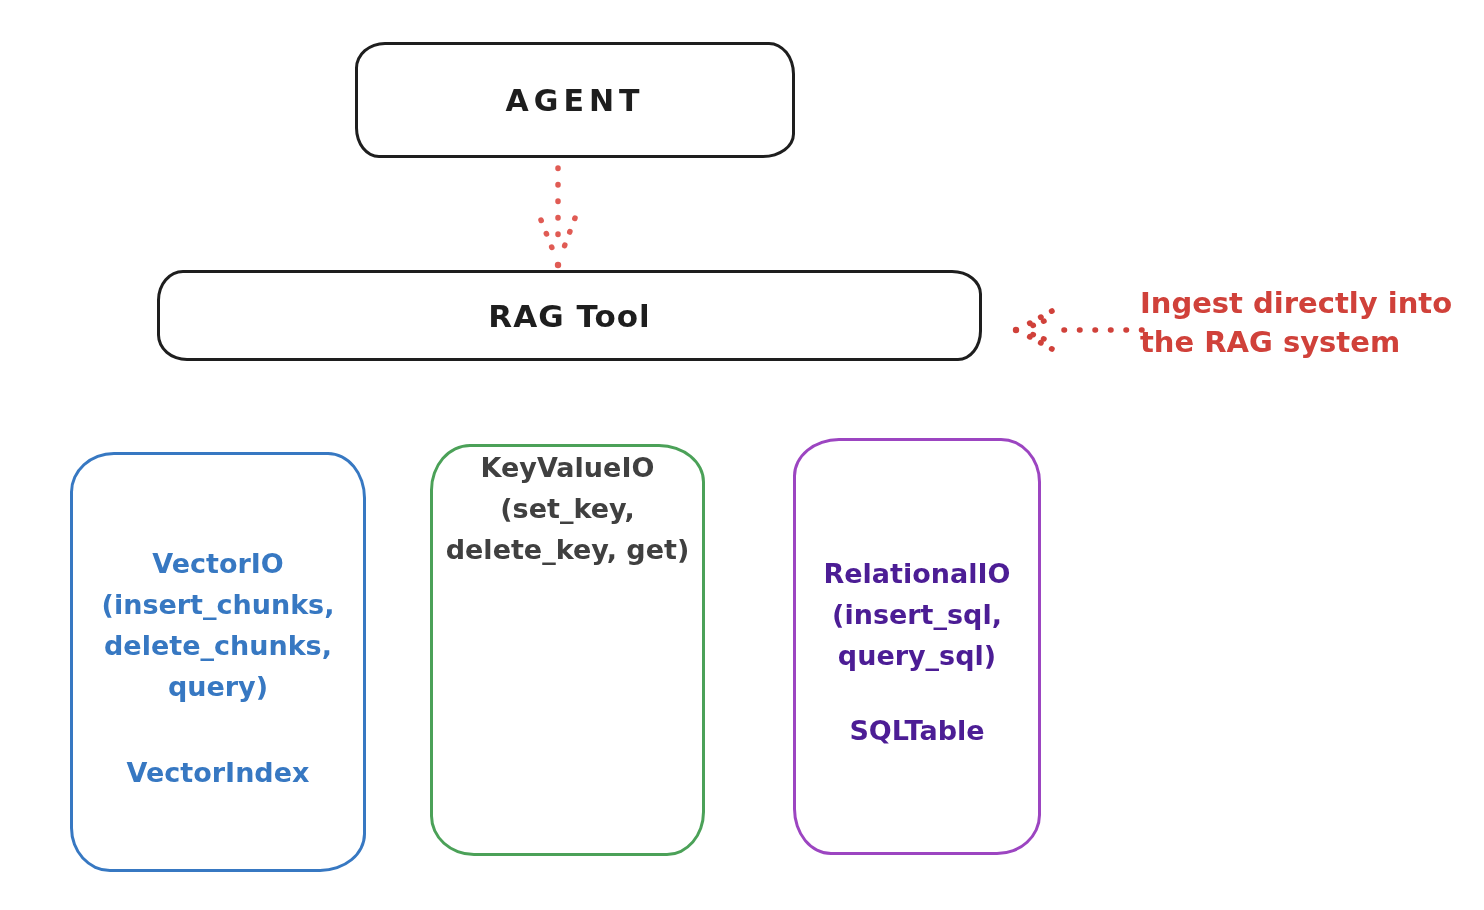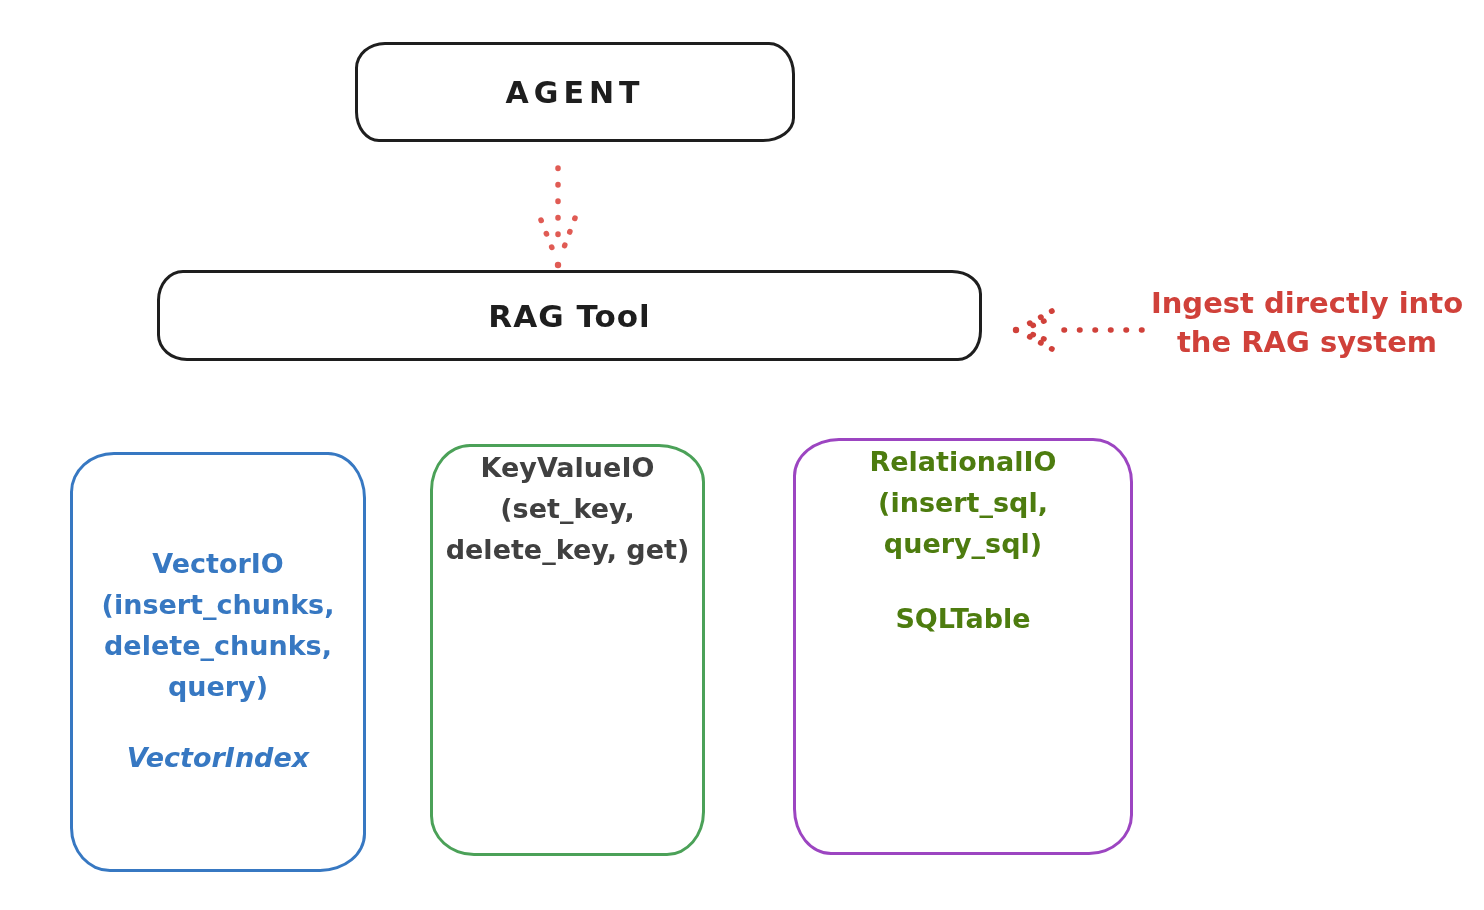--- a/index.html
+++ b/index.html
@@ -23,21 +23,21 @@
     align-items: center;
     justify-content: center;
   }
   
   .box.ink {
     border: 3.5px solid #1e1e1e;
     color: #1e1e1e;
   }
   .agent-box {
     left: 355px; top: 42px;
-    width: 440px; height: 100px;
+    width: 440px; height: 116px;
     border-radius: 30px 26px 32px 24px / 26px 32px 24px 30px;
   }
   .agent-box .label {
     font-size: 30px;
     font-weight: 700;
     letter-spacing: 5px;
   }
   .rag-box {
     left: 157px; top: 270px;
     width: 825px; height: 91px;
@@ -60,43 +60,44 @@
     font-size: 27px;
     line-height: 41px;
   }
   .store .methods { white-space: pre-line; }
   .store-blue {
     left: 70px; top: 452px; width: 296px; height: 420px;
     border-color: #3778c2; color: #3778c2;
     border-radius: 44px 38px 46px 40px / 40px 46px 38px 44px;
     padding-top: 88px;
   }
-  .store-blue .index { margin-top: 30px; font-style: italic; }
+  .store-blue .index { margin-top: 45px; }
   .store-green {
     left: 430px; top: 444px; width: 275px; height: 412px;
     border-color: #4ba158; color: #404040;
     border-radius: 40px 46px 38px 44px / 46px 38px 44px 40px;
   }
   .store-green .index { margin-top: 46px; }
   .store-purple {
-    left: 793px; top: 438px; width: 340px; height: 417px;
-    border-color: #9c45c1; color: #4d7c0f;
+    left: 793px; top: 438px; width: 248px; height: 417px;
+    border-color: #9c45c1; color: #4c1d95;
     border-radius: 46px 40px 44px 38px / 38px 44px 40px 46px;
+    padding-top: 112px;
   }
   .store-purple .index { margin-top: 34px; }
   
   .annotation {
     position: absolute;
     left: 1140px; top: 284px;
     width: 334px;
     color: #d0413a;
     font-size: 29px;
     font-weight: 700;
     line-height: 39px;
-    text-align: center;
+    text-align: left;
     white-space: pre-line;
   }
   
   .arrow { position: absolute; }
   .arrow-down { left: 534px; top: 162px; }
   .arrow-left { left: 1008px; top: 300px; }
   .arrow-down line { stroke: #e05b54; }
   .arrow-down circle { fill: #e05b54; }
   .arrow-left line { stroke: #d0413a; }
   .arrow-left circle { fill: #d0413a; }

